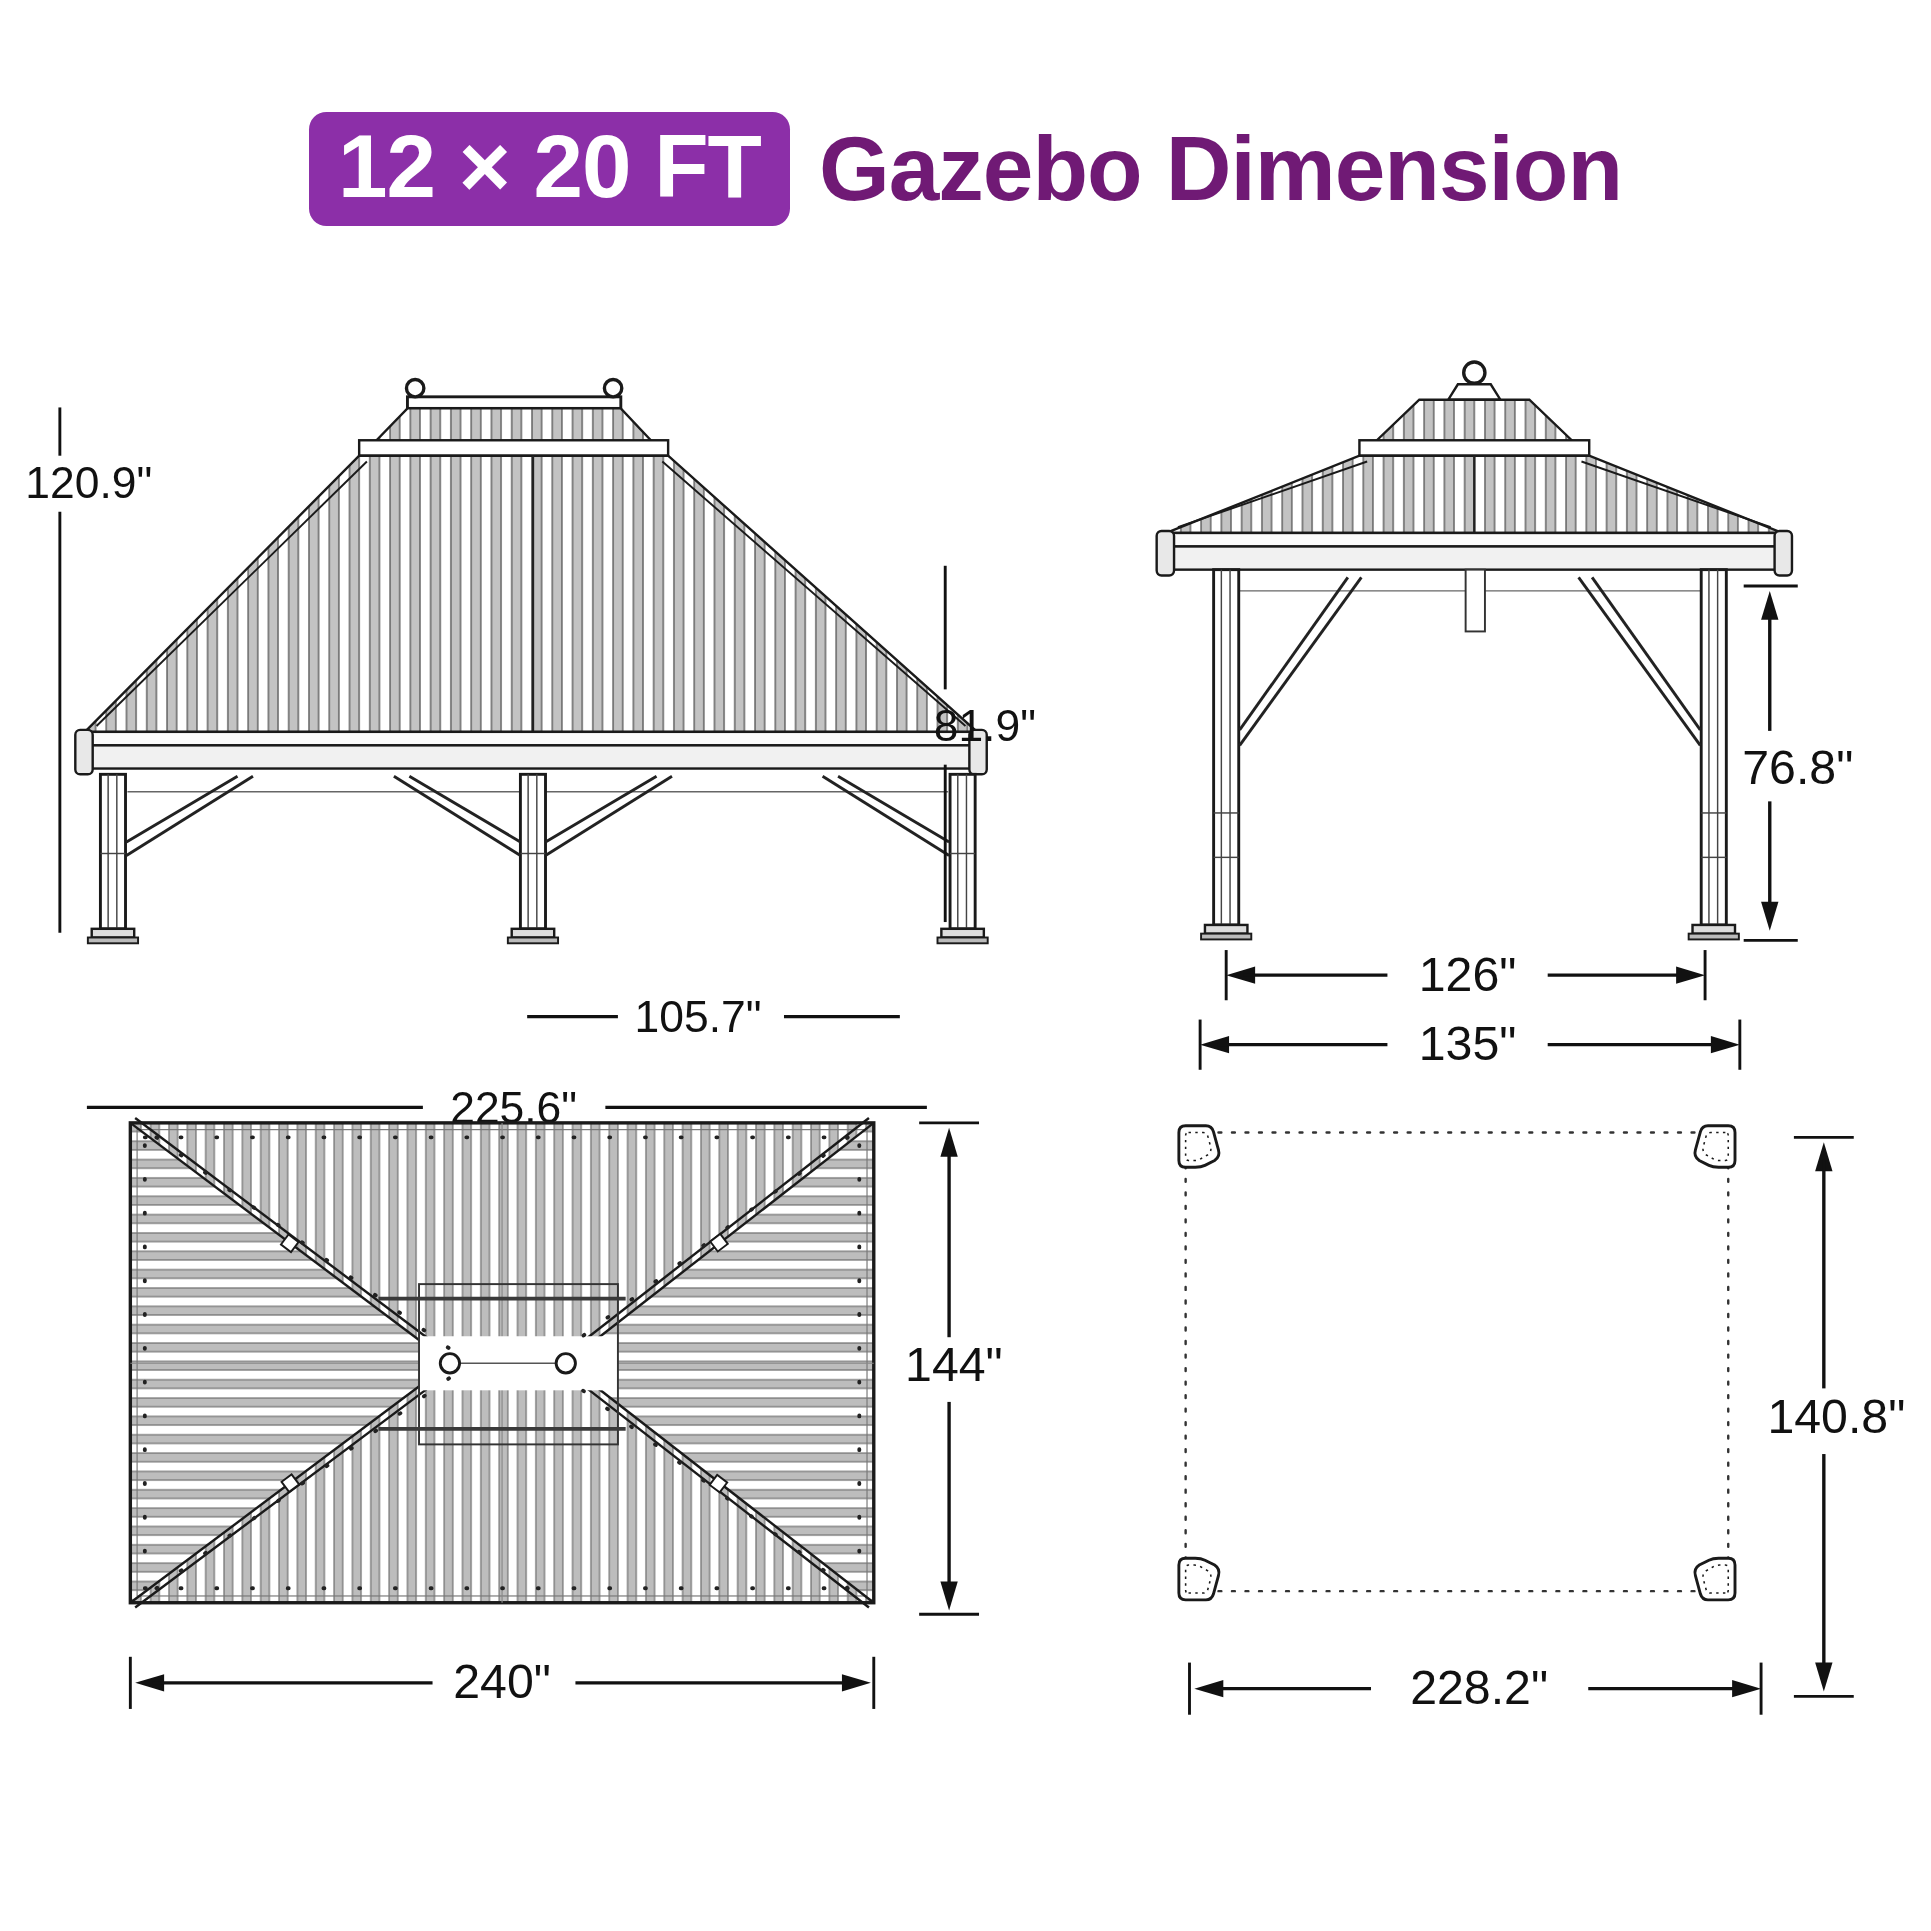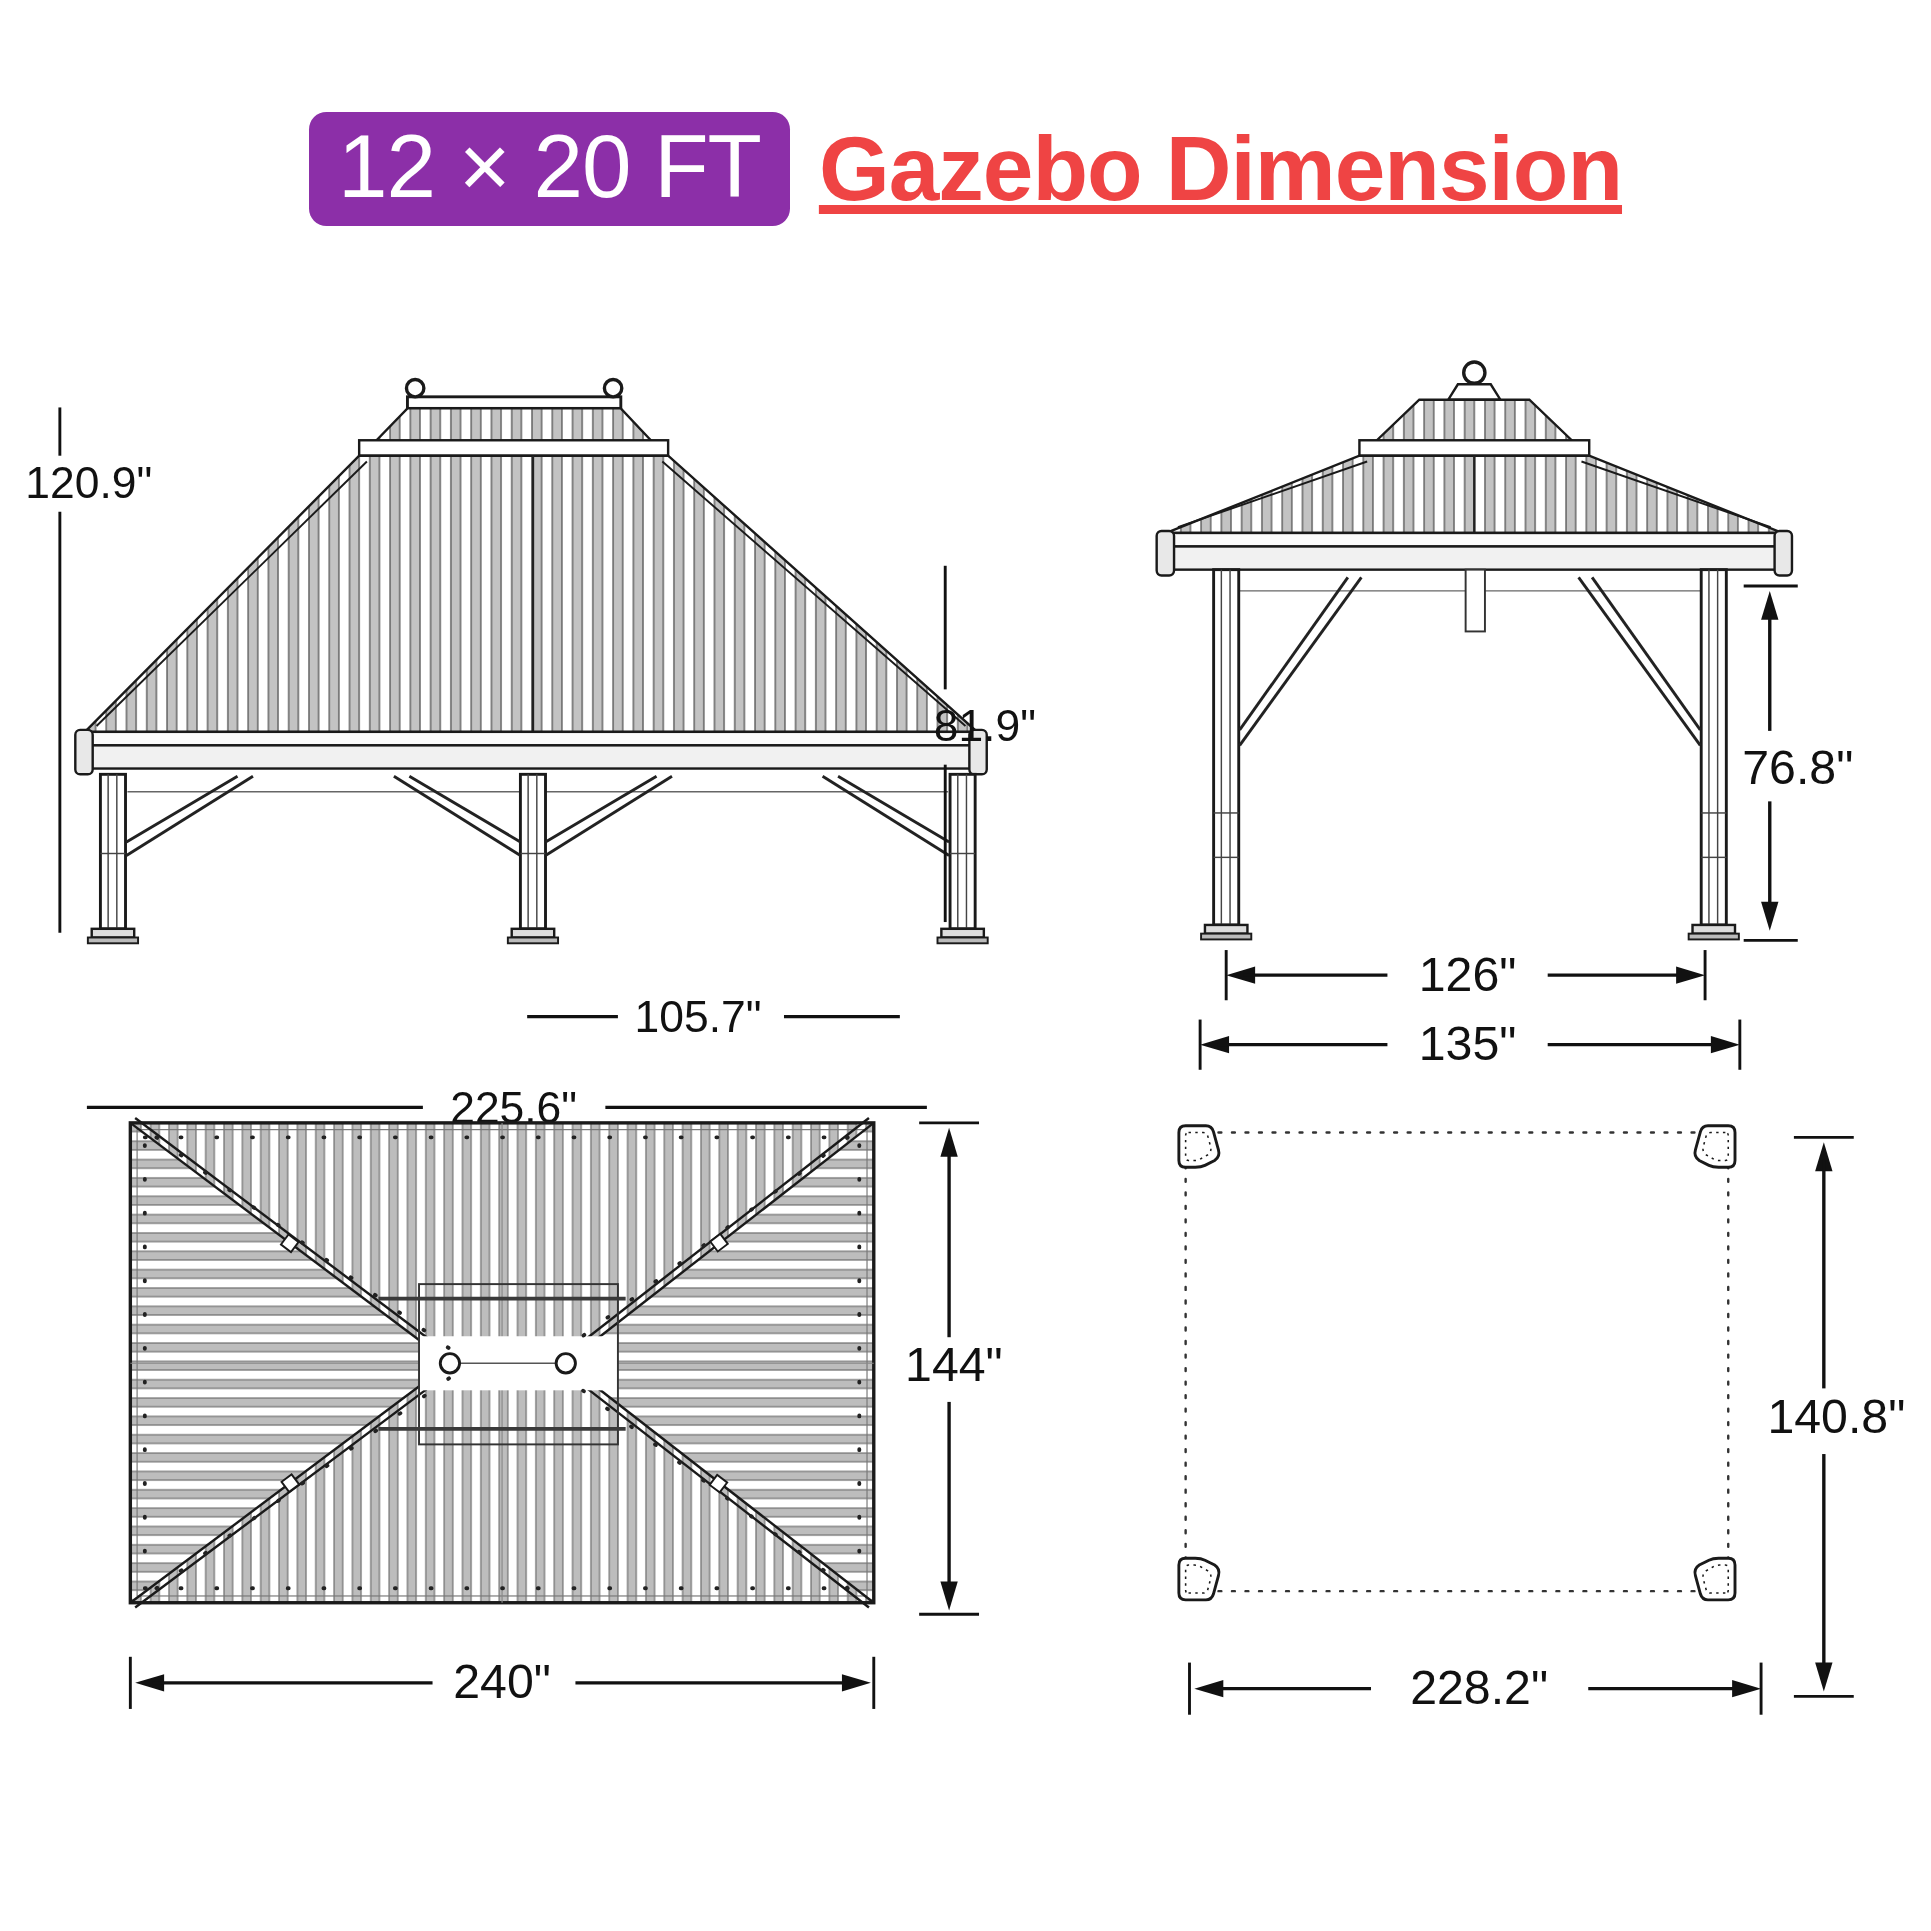--- a/index.html
+++ b/index.html
@@ -1,22 +1,22 @@
 <!DOCTYPE html>
 <html><head>
 <meta charset="utf-8">
 <style>
   html,body{margin:0;padding:0;background:#ffffff;}
   .canvas{position:relative;width:1931px;height:1931px;background:#ffffff;overflow:hidden;
           font-family:"Liberation Sans",sans-serif;}
   .title-row{position:absolute;top:112px;left:0;right:0;display:flex;justify-content:center;
              align-items:center;gap:29px;}
-  .badge{color:#ffffff;font-size:89px;font-weight:normal;line-height:1.0;
+  .badge{color:#ffffff;font-size:89px;font-weight:bold;line-height:1.0;
          padding:9.7px 29px 15.4px 29px;border-radius:17.4px;letter-spacing:-1px;}
-  .main-title{color:#ef4444;font-size:91px;font-weight:bold;letter-spacing:-1px;text-decoration:underline;}
+  .main-title{color:#701a75;font-size:91px;font-weight:bold;letter-spacing:-1px;}
   svg{position:absolute;top:0;left:0;}
   svg text{font-family:"Liberation Sans",sans-serif;fill:#111;}
   .dimtxt{font-size:46px;}
   .dimtxt2{font-size:50px;}
 </style>
 </head>
 <body>
 
 <div class="canvas">
 

